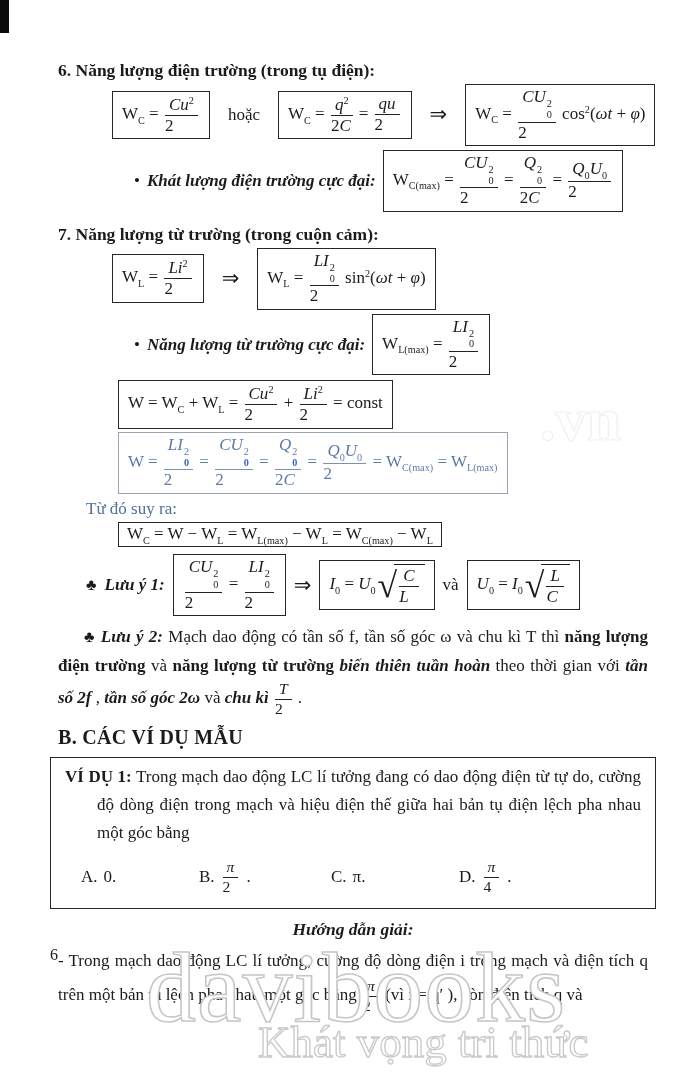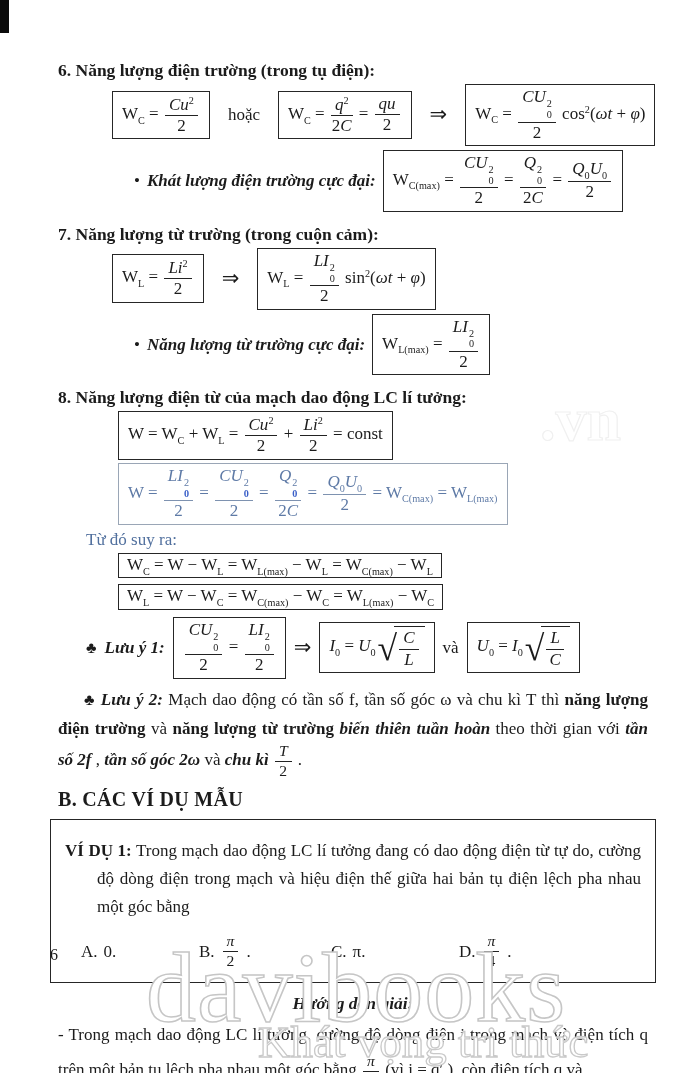--- a/index.html
+++ b/index.html
@@ -21,21 +21,21 @@
   .stack{margin-left:60px;margin-top:3px;}
   .fbox{border:1.5px solid #262626;padding:3px 9px;display:inline-block;white-space:nowrap;background:transparent;}
   .fbox.thin{border-width:1.2px;padding:1px 8px;}
   .fbox.blue-box{border:1px solid #9aa6b6;}
   .arrow{font-size:21px;line-height:1;}
   .conn{font-size:17px;}
 
   
   .rm{font-style:normal;}
   .it{font-style:italic;}
-  .frac{display:inline-flex;flex-direction:column;align-items:center;vertical-align:middle;margin:0 2px;line-height:1.08;}
+  .frac{display:inline-flex;flex-direction:column;align-items:flex-start;vertical-align:middle;margin:0 2px;line-height:1.08;}
   .frac .num{display:block;padding:0 4px 1px;border-bottom:1.3px solid #222;white-space:nowrap;}
   .frac .den{display:block;padding-top:1px;white-space:nowrap;}
   .msub{font-size:0.6em;vertical-align:-0.45em;letter-spacing:0;}
   .msup{font-size:0.6em;vertical-align:0.55em;}
   .ss{display:inline-flex;flex-direction:column;align-items:flex-start;font-size:0.6em;line-height:1.05;vertical-align:-0.5em;margin-left:1px;}
   .sqrt{display:inline-flex;align-items:center;vertical-align:middle;margin-left:2px;}
   .sqrt .rad{font-size:2.1em;line-height:0.85;margin-right:-3px;font-style:normal;}
   .sqrt .sqc{border-top:1.4px solid #222;padding:2px 4px 0 3px;}
 
   
@@ -50,21 +50,21 @@
   .luuy-label{font-weight:bold;font-style:italic;white-space:nowrap;}
   .club{font-size:16px;}
 
   .luuy2{margin:7px 0 0 0;text-align:justify;line-height:1.7;}
   .luuy2 .club{margin-left:26px;}
   .b{font-weight:bold;}
   .bi{font-weight:bold;font-style:italic;}
   .frac-inline .frac{font-size:0.92em;}
 
   
-  .ex-box{border:1.6px solid #262626;margin:6px -8px 0 -8px;padding:17px 14px 12px 14px;}
+  .ex-box{border:1.6px solid #262626;margin:6px -8px 0 -8px;padding:5px 14px 12px 14px;}
   .ex-p{margin:0;padding-left:32px;text-indent:-32px;text-align:justify;line-height:1.65;}
   .ex-label{font-weight:bold;}
   .ans-row{display:flex;align-items:center;margin-top:12px;padding-left:16px;}
   .ans{display:inline-flex;align-items:center;gap:6px;}
   .ans-a{flex:0 0 118px;}
   .ans-b{flex:0 0 132px;}
   .ans-c{flex:0 0 128px;}
 
   
   .sol-title{text-align:center;font-weight:bold;font-style:italic;font-size:17.5px;margin:10px 0 0 0;}
@@ -157,21 +157,20 @@
     <span class="bullet-label">Năng lượng từ trường cực đại:</span>
     <span class="fbox"><span class="rm">W</span><span class="msub">L(max)</span><span class="rm"> = </span><span class="frac">
           <span class="num"><span class="it">LI</span><span class="ss">
               <span class="s-sup">2</span>
               <span class="s-sub">0</span>
             </span></span>
           <span class="den"><span class="rm">2</span></span>
         </span></span>
   </div>
 
-  <div class="h-num">8. Năng lượng điện từ của mạch dao động LC lí tưởng:</div>
   <div class="stack">
     <span class="fbox"><span class="rm">W = W</span><span class="msub">C</span><span class="rm"> + W</span><span class="msub">L</span><span class="rm"> = </span><span class="frac">
           <span class="num"><span class="it">Cu</span><span class="msup">2</span></span>
           <span class="den"><span class="rm">2</span></span>
         </span><span class="rm"> + </span><span class="frac">
           <span class="num"><span class="it">Li</span><span class="msup">2</span></span>
           <span class="den"><span class="rm">2</span></span>
         </span><span class="rm"> = const</span></span>
   </div>
   <div class="stack">
@@ -196,23 +195,20 @@
         </span><span class="rm"> = </span><span class="frac">
           <span class="num"><span class="it">Q</span><span class="msub">0</span><span class="it">U</span><span class="msub">0</span></span>
           <span class="den"><span class="rm">2</span></span>
         </span><span class="rm"> = W</span><span class="msub">C(max)</span><span class="rm"> = W</span><span class="msub">L(max)</span></span>
   </div>
   <div class="tu-do">
     <span>Từ đó suy </span><span class="bold">ra:</span>
   </div>
   <div class="stack">
     <span class="fbox thin"><span class="rm">W</span><span class="msub">C</span><span class="rm"> = W − W</span><span class="msub">L</span><span class="rm"> = W</span><span class="msub">L(max)</span><span class="rm"> − W</span><span class="msub">L</span><span class="rm"> = W</span><span class="msub">C(max)</span><span class="rm"> − W</span><span class="msub">L</span></span>
-  </div>
-  <div class="stack" style="margin-top:6px;">
-    <span class="fbox thin"><span class="rm">W</span><span class="msub">L</span><span class="rm"> = W − W</span><span class="msub">C</span><span class="rm"> = W</span><span class="msub">C(max)</span><span class="rm"> − W</span><span class="msub">C</span><span class="rm"> = W</span><span class="msub">L(max)</span><span class="rm"> − W</span><span class="msub">C</span></span>
   </div>
 
   <div class="luuy-row">
     <span class="club">♣</span>
     <span class="luuy-label">Lưu ý 1:</span>
     <span class="fbox"><span class="frac">
           <span class="num"><span class="it">CU</span><span class="ss">
               <span class="s-sup">2</span>
               <span class="s-sub">0</span>
             </span></span>

